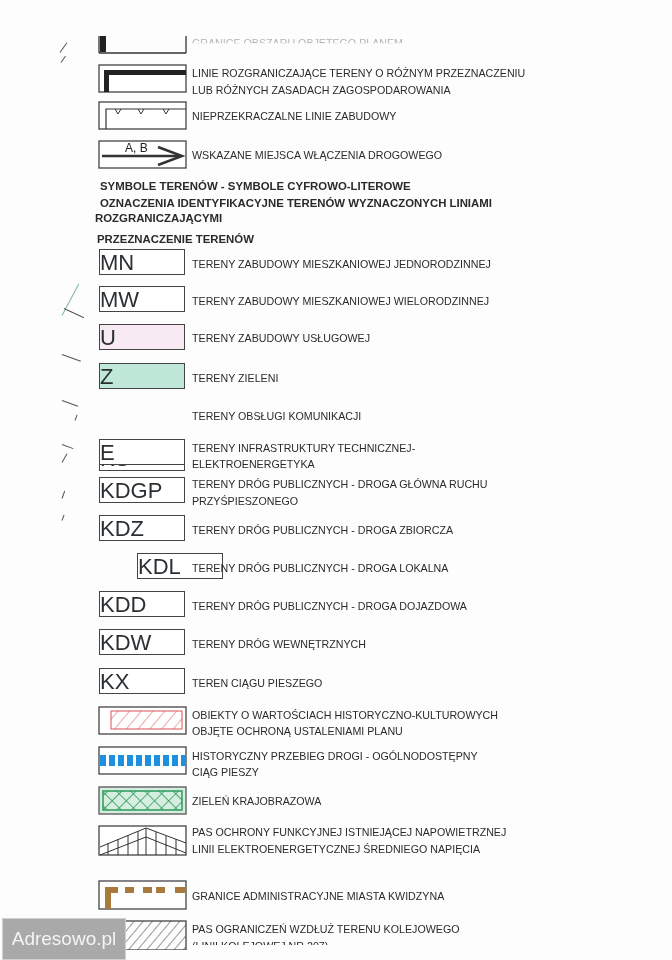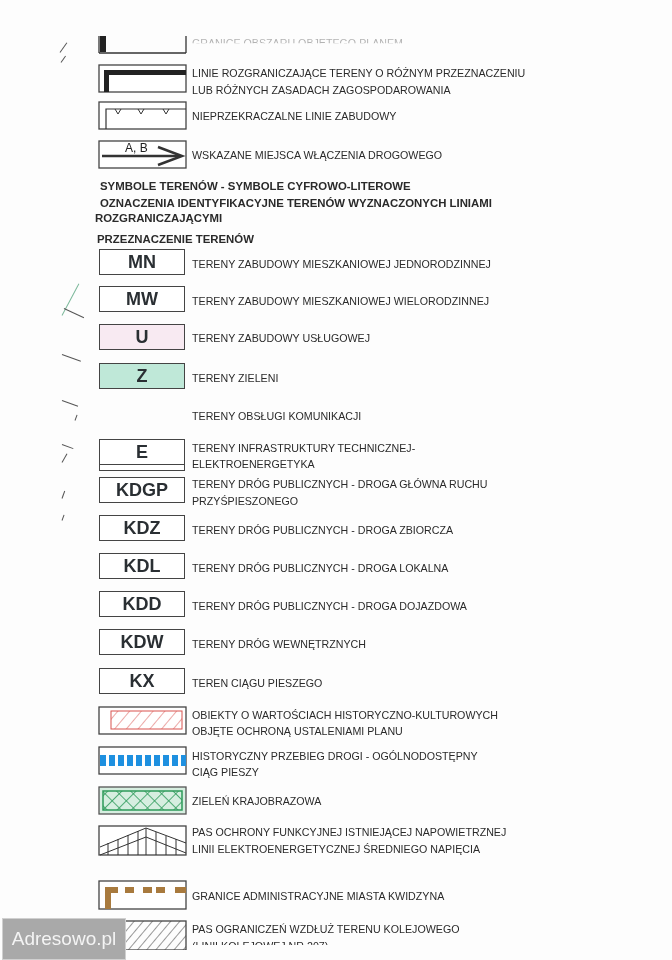--- a/index.html
+++ b/index.html
@@ -11,21 +11,21 @@
   }
   .page { position: absolute; left: 0; top: 0; width: 672px; height: 960px; }
   .row { position: absolute; left: 0; width: 672px; }
   .sym {
     position: absolute; left: 99px; width: 86px; height: 26px;
     border: 1.3px solid #444; box-sizing: border-box; background: #fff;
     overflow: hidden;
   }
   .code {
     position: absolute; left: 0; right: 0; top: 0; bottom: 0;
-    text-align: center; font-weight: bold; font-size: 18px; line-height: 25px;
+    font-weight: normal; font-size: 22px; line-height: 25px;
     color: #2a2f33; letter-spacing: 0px;
   }
   .desc {
     position: absolute; left: 192px; font-size: 11.6px; line-height: 17px;
     color: #2a2a2a; white-space: nowrap; font-family: "Liberation Sans Narrow", "Liberation Sans", sans-serif;
     transform: scaleX(0.92); transform-origin: left top;
   }
   .heading {
     position: absolute; font-weight: bold; font-size: 11.4px; color: #2a2a2a;
     line-height: 16px; white-space: nowrap;
@@ -155,21 +155,21 @@
   </div>
 
   <div class="row" style="top:515px;">
     <div class="sym" style="background:#fff;">
         <div class="code">KDZ</div>
       </div>
     <div class="desc" style="top:6px;">TERENY DRÓG PUBLICZNYCH - DROGA ZBIORCZA</div>
   </div>
 
   <div class="row" style="top:553px;">
-    <div class="sym" style="background:#fff;">
+    <div class="sym" style="background:#fff;margin-left:38px;">
         <div class="code">KDL</div>
       </div>
     <div class="desc" style="top:6px;">TERENY DRÓG PUBLICZNYCH - DROGA LOKALNA</div>
   </div>
 
   <div class="row" style="top:591px;">
     <div class="sym" style="background:#fff;">
         <div class="code">KDD</div>
       </div>
     <div class="desc" style="top:6px;">TERENY DRÓG PUBLICZNYCH - DROGA DOJAZDOWA</div>

